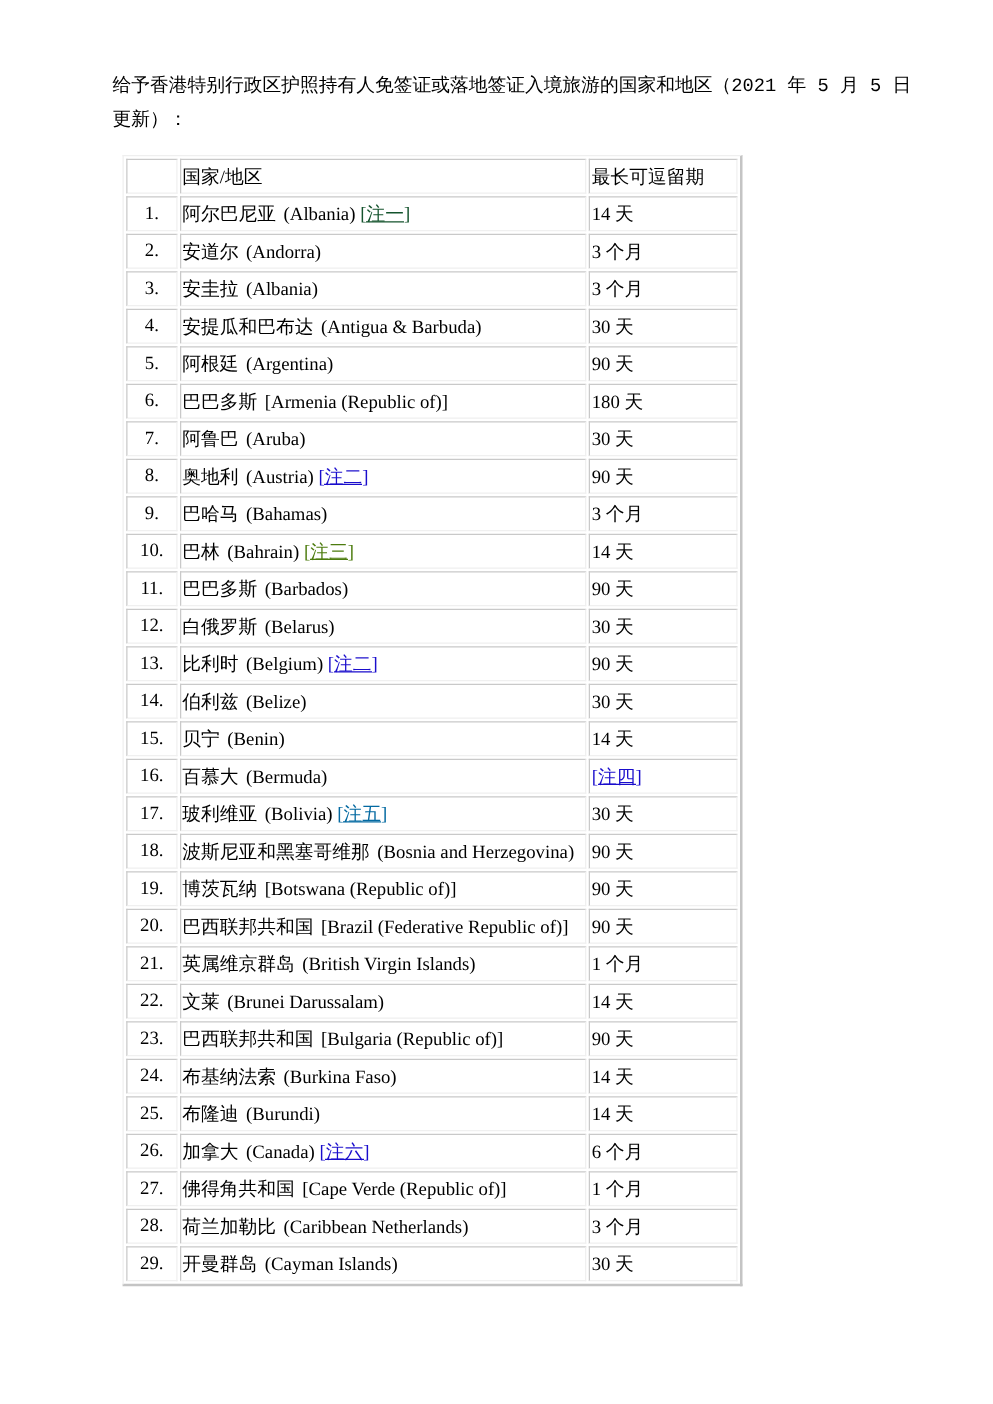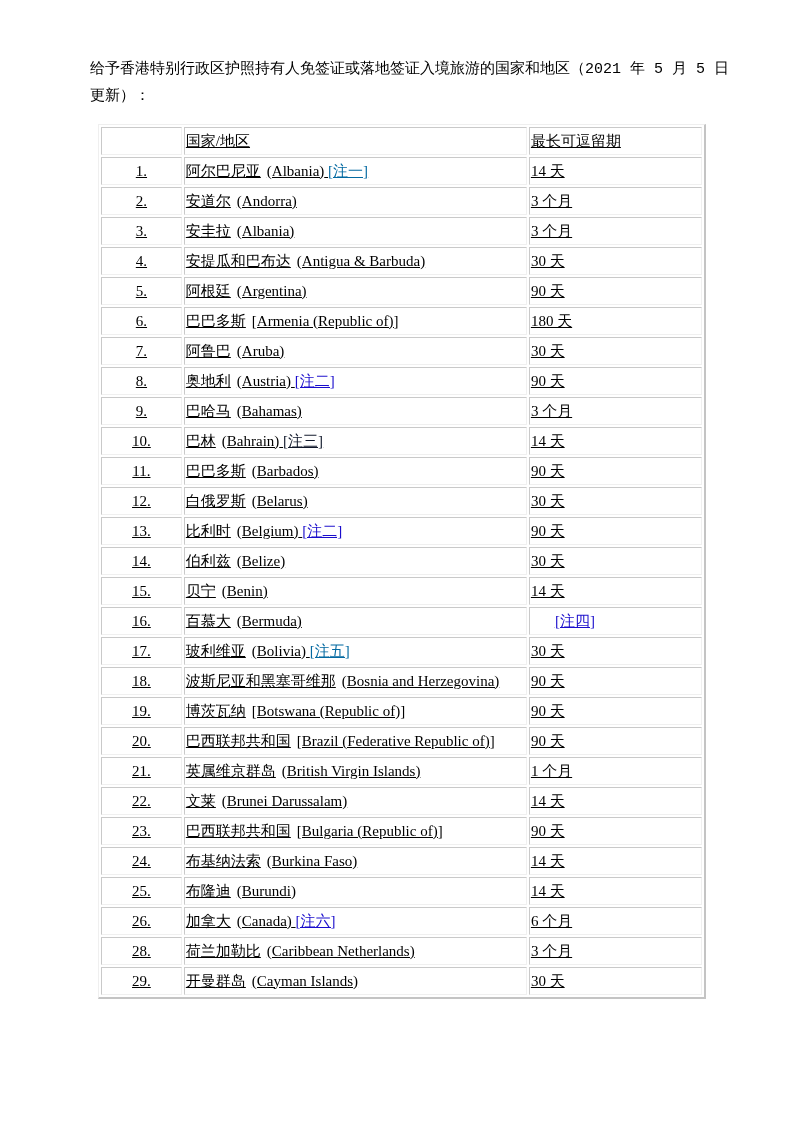--- a/index.html
+++ b/index.html
@@ -7,26 +7,25 @@
     width: 794px; height: 1123px; position: relative; overflow: hidden;
     font-family: "Liberation Serif", "DejaVu Serif", serif;
     color: #000;
   }
   .intro {
     position: absolute; left: 90px; top: 56px; width: 640px;
     font-size: 15px; line-height: 27px; font-family: Liberation Mono, monospace;
   }
   table.visa {
     position: absolute; left: 98px; top: 124px;
-    width: 608px;
+    width: 496px;
     border-collapse: separate; border-spacing: 2px;
     border-top: 1px solid #efefef; border-left: 1px solid #efefef;
     border-right: 2px solid #c4c4c4; border-bottom: 2px solid #c4c4c4;
     font-size: 15px;
-    text-decoration: underline;
   }
   table.visa td {
     border-top: 1px solid #c9c9c9; border-left: 1px solid #c9c9c9;
     border-right: 1px solid #f0f0f0; border-bottom: 1px solid #f0f0f0;
     height: 26px; padding: 0 1px; vertical-align: middle; white-space: nowrap;
   }
   td.num { width: 79px; text-align: center; }
   td.country { width: 340px; }
   td.stay { width: 172px; }
   a.note { color: #1a0dcc; text-decoration: underline; }
@@ -41,21 +40,21 @@
   <thead>
     <tr>
       <td class="num"></td>
       <td class="country">国家/地区</td>
       <td class="stay">最长可逗留期</td>
     </tr>
   </thead>
   <tbody id="rows">
       <tr>
         <td class="num">1.</td>
-        <td class="country"><span>阿尔巴尼亚</span><span class="sp"></span><span>(Albania)</span> <a class="note" style="color: #0369a1;">[注一]</a></td>
+        <td class="country"><span>阿尔巴尼亚</span><span class="sp"></span><span>(Albania)</span> <a class="note" style="color: #14532d;">[注一]</a></td>
         <td class="stay"><span>14 天</span></td>
       </tr>
       <tr>
         <td class="num">2.</td>
         <td class="country"><span>安道尔</span><span class="sp"></span><span>(Andorra)</span></td>
         <td class="stay"><span>3 个月</span></td>
       </tr>
       <tr>
         <td class="num">3.</td>
         <td class="country"><span>安圭拉</span><span class="sp"></span><span>(Albania)</span></td>
@@ -86,21 +85,21 @@
         <td class="country"><span>奥地利</span><span class="sp"></span><span>(Austria)</span> <a class="note" style="color: rgb(26, 13, 204);">[注二]</a></td>
         <td class="stay"><span>90 天</span></td>
       </tr>
       <tr>
         <td class="num">9.</td>
         <td class="country"><span>巴哈马</span><span class="sp"></span><span>(Bahamas)</span></td>
         <td class="stay"><span>3 个月</span></td>
       </tr>
       <tr>
         <td class="num">10.</td>
-        <td class="country"><span>巴林</span><span class="sp"></span><span>(Bahrain)</span> <a class="note" style="color: #0f172a;">[注三]</a></td>
+        <td class="country"><span>巴林</span><span class="sp"></span><span>(Bahrain)</span> <a class="note" style="color: #4d7c0f;">[注三]</a></td>
         <td class="stay"><span>14 天</span></td>
       </tr>
       <tr>
         <td class="num">11.</td>
         <td class="country"><span>巴巴多斯</span><span class="sp"></span><span>(Barbados)</span></td>
         <td class="stay"><span>90 天</span></td>
       </tr>
       <tr>
         <td class="num">12.</td>
         <td class="country"><span>白俄罗斯</span><span class="sp"></span><span>(Belarus)</span></td>
@@ -117,21 +116,21 @@
         <td class="stay"><span>30 天</span></td>
       </tr>
       <tr>
         <td class="num">15.</td>
         <td class="country"><span>贝宁</span><span class="sp"></span><span>(Benin)</span></td>
         <td class="stay"><span>14 天</span></td>
       </tr>
       <tr>
         <td class="num">16.</td>
         <td class="country"><span>百慕大</span><span class="sp"></span><span>(Bermuda)</span></td>
-        <td class="stay"><a class="note" style="color: rgb(26, 13, 204); margin-left: 24px;">[注四]</a></td>
+        <td class="stay"><a class="note" style="color: rgb(26, 13, 204);">[注四]</a></td>
       </tr>
       <tr>
         <td class="num">17.</td>
         <td class="country"><span>玻利维亚</span><span class="sp"></span><span>(Bolivia)</span> <a class="note" style="color: #0369a1; text-align: center;">[注五]</a></td>
         <td class="stay"><span>30 天</span></td>
       </tr>
       <tr>
         <td class="num">18.</td>
         <td class="country"><span>波斯尼亚和黑塞哥维那</span><span class="sp"></span><span>(Bosnia and Herzegovina)</span></td>
         <td class="stay"><span>90 天</span></td>
@@ -170,20 +169,25 @@
         <td class="num">25.</td>
         <td class="country"><span>布隆迪</span><span class="sp"></span><span>(Burundi)</span></td>
         <td class="stay"><span>14 天</span></td>
       </tr>
       <tr>
         <td class="num">26.</td>
         <td class="country"><span>加拿大</span><span class="sp"></span><span>(Canada)</span> <a class="note" style="color: rgb(26, 13, 204);">[注六]</a></td>
         <td class="stay"><span>6 个月</span></td>
       </tr>
       <tr>
+        <td class="num">27.</td>
+        <td class="country"><span>佛得角共和国</span><span class="sp"></span><span>[Cape Verde (Republic of)]</span></td>
+        <td class="stay"><span>1 个月</span></td>
+      </tr>
+      <tr>
         <td class="num">28.</td>
         <td class="country"><span>荷兰加勒比</span><span class="sp"></span><span>(Caribbean Netherlands)</span></td>
         <td class="stay"><span>3 个月</span></td>
       </tr>
       <tr>
         <td class="num">29.</td>
         <td class="country"><span>开曼群岛</span><span class="sp"></span><span>(Cayman Islands)</span></td>
         <td class="stay"><span>30 天</span></td>
       </tr>
     </tbody>

